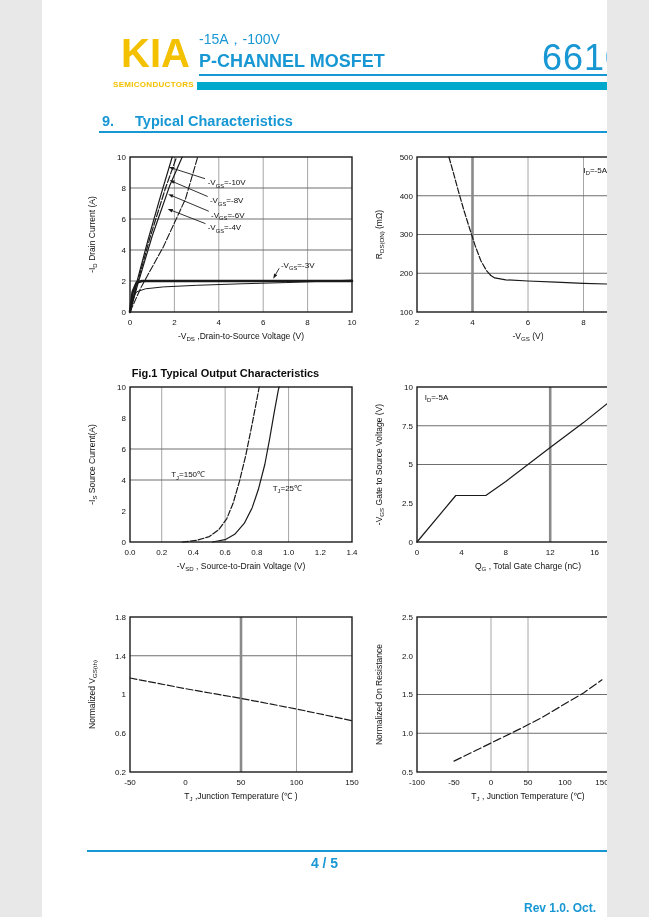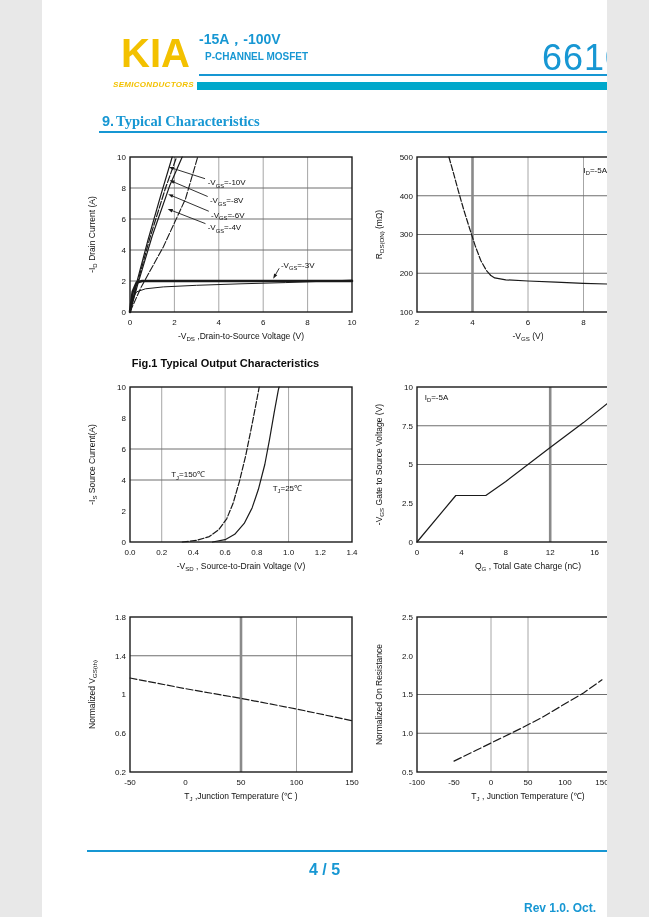--- a/index.html
+++ b/index.html
@@ -2,49 +2,49 @@
 <html style="--accent-blue: #1797d3; --accent-teal: #00a8cb; --logo-yellow: #f3c100; --chart-line: #1a1a1a; --grid-line: #9c9c9c;"><head>
 <meta charset="utf-8">
 <style>
   html,body{margin:0;padding:0;background:#e8e8e8;}
   .page{position:relative;width:565px;height:917px;background:#ffffff;overflow:hidden;
         font-family:"Liberation Sans",sans-serif;margin:0 auto;}
   
   .logo{position:absolute;left:79px;top:36px;font-size:40px;line-height:34px;font-weight:bold;
         color:var(--logo-yellow,#f3c100);letter-spacing:0px;}
   .logo-sub{position:absolute;left:71px;top:80px;font-size:8px;font-weight:bold;letter-spacing:0.3px;
-        color:var(--logo-yellow,#f3c100);font-style:italic;}
-  .hdr-rating{position:absolute;left:157px;top:31px;font-size:14px;font-weight:bold;
-        color:var(--accent-blue,#1797d3);}
-  .hdr-type{position:absolute;left:163px;top:51px;font-size:10px;font-weight:bold;
+        color:var(--logo-yellow,#f3c100);}
+  .hdr-rating{position:absolute;left:157px;top:31px;font-size:14px;font-weight:normal;
+        color:var(--accent-blue,#1797d3);}
+  .hdr-type{position:absolute;left:157px;top:51px;font-size:18px;font-weight:bold;
         color:var(--accent-blue,#1797d3);}
   .hdr-rule-thin{position:absolute;left:157px;top:74px;width:448px;height:1.5px;
         background:var(--accent-blue,#1797d3);}
   .hdr-rule-thick{position:absolute;left:155px;top:82px;width:455px;height:7.5px;
         background:var(--accent-teal,#00a8cb);}
   .part-number{position:absolute;left:500px;top:44px;font-size:36px;line-height:28px;
         color:var(--accent-blue,#1797d3);letter-spacing:1px;}
   
   .section-title{position:absolute;left:60px;top:113px;font-size:14.5px;font-weight:bold;
         color:var(--accent-blue,#1797d3);}
-  .section-title .st-text{margin-left:2px;font-family:Liberation Serif, serif;}
+  .section-title .st-text{margin-left:21px;}
   .section-rule{position:absolute;left:57px;top:131px;width:546px;height:2px;
         background:var(--accent-blue,#1797d3);}
   
   .figures{position:absolute;left:40px;top:148px;width:574px;display:grid;
         grid-template-columns:287px 287px;grid-auto-rows:230px;}
   figure{margin:0;padding:0;text-align:center;}
   .chart{display:block;width:287px;height:202px;}
-  figcaption{font-size:11px;font-weight:bold;color:#0c0c0c;margin-top:7px;text-align:center;}
+  figcaption{font-size:11px;font-weight:bold;color:#0c0c0c;margin-top:17px;text-align:center;}
   sub{font-size:70%;line-height:0;}
   
   .footer-rule{position:absolute;left:45px;top:850px;width:584px;height:1.5px;
         background:var(--accent-blue,#1797d3);}
-  .page-num{position:absolute;left:0;right:0;top:855px;text-align:center;font-size:16px;
-        font-weight:bold;color:var(--accent-blue,#1797d3);margin-top:6px;}
+  .page-num{position:absolute;left:0;right:0;top:855px;text-align:center;font-size:14px;
+        font-weight:bold;color:var(--accent-blue,#1797d3);}
   .rev{position:absolute;left:482px;top:901px;font-size:12px;font-weight:bold;
         color:var(--accent-blue,#1797d3);}
 </style>
 </head>
 <body>
 
 <div class="page">
 
   <header>
     <div class="logo">KIA</div>

